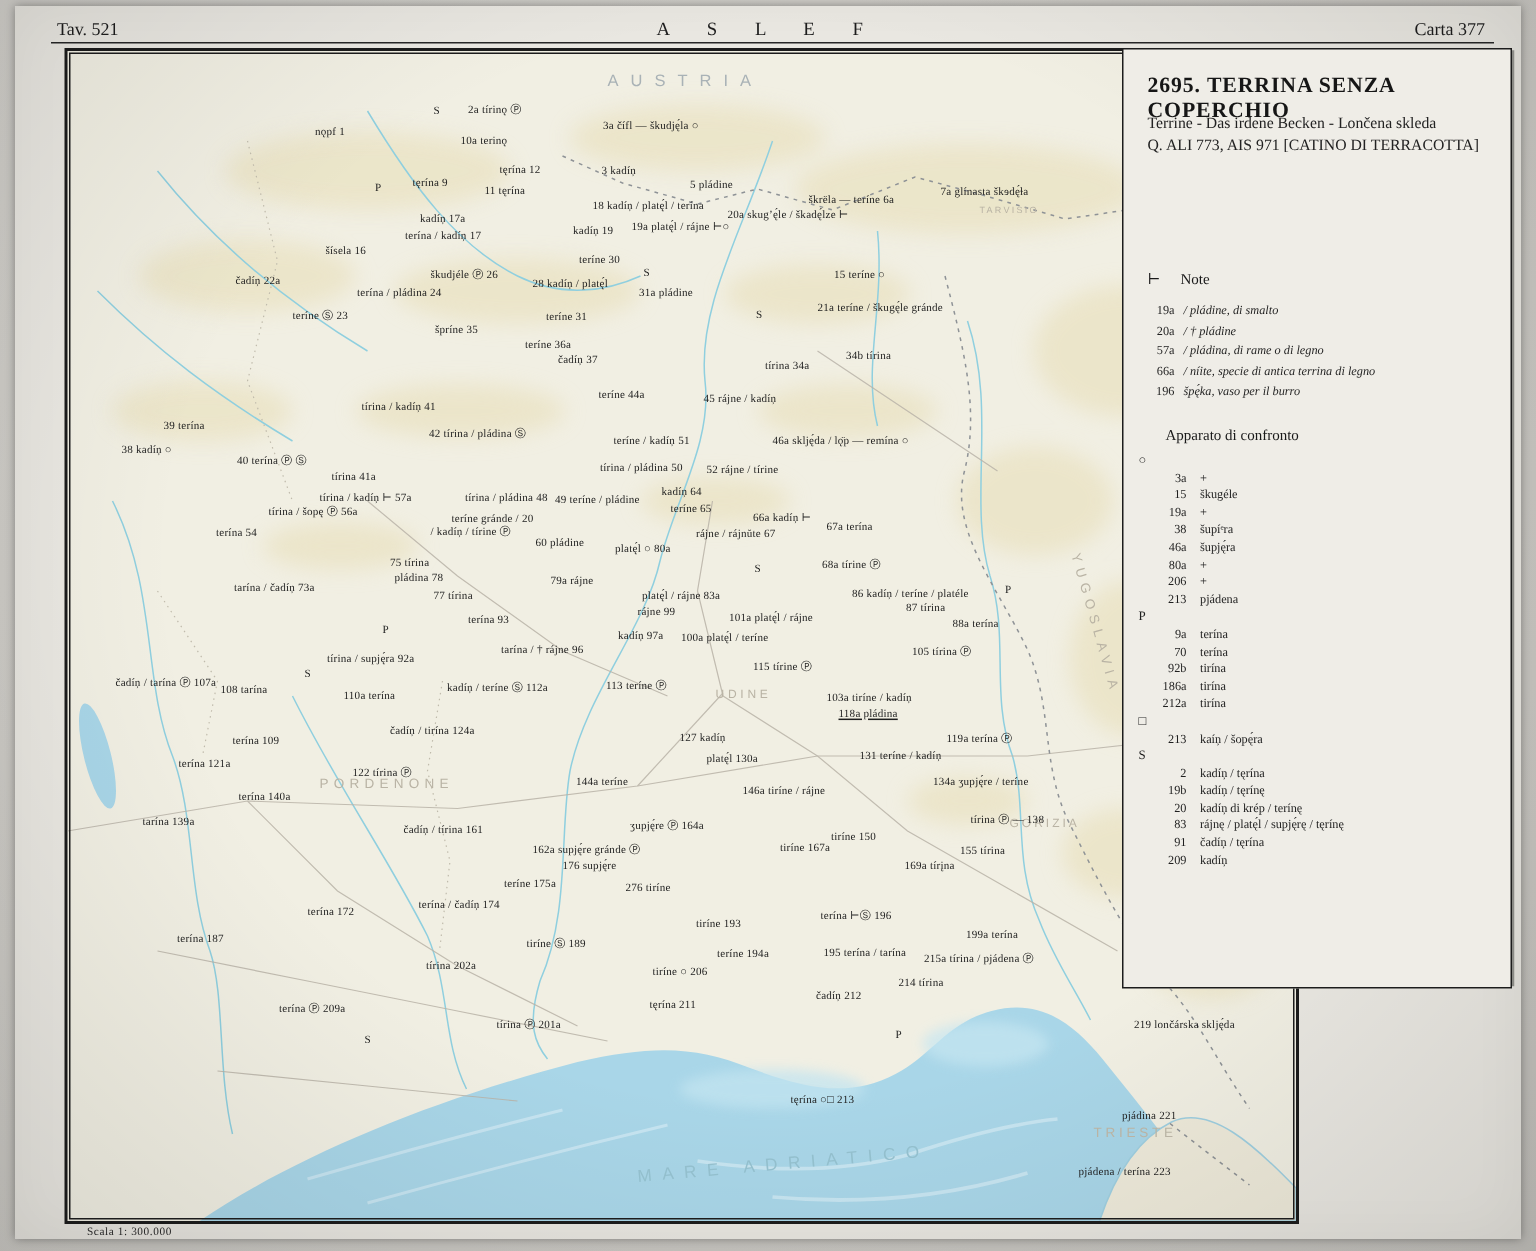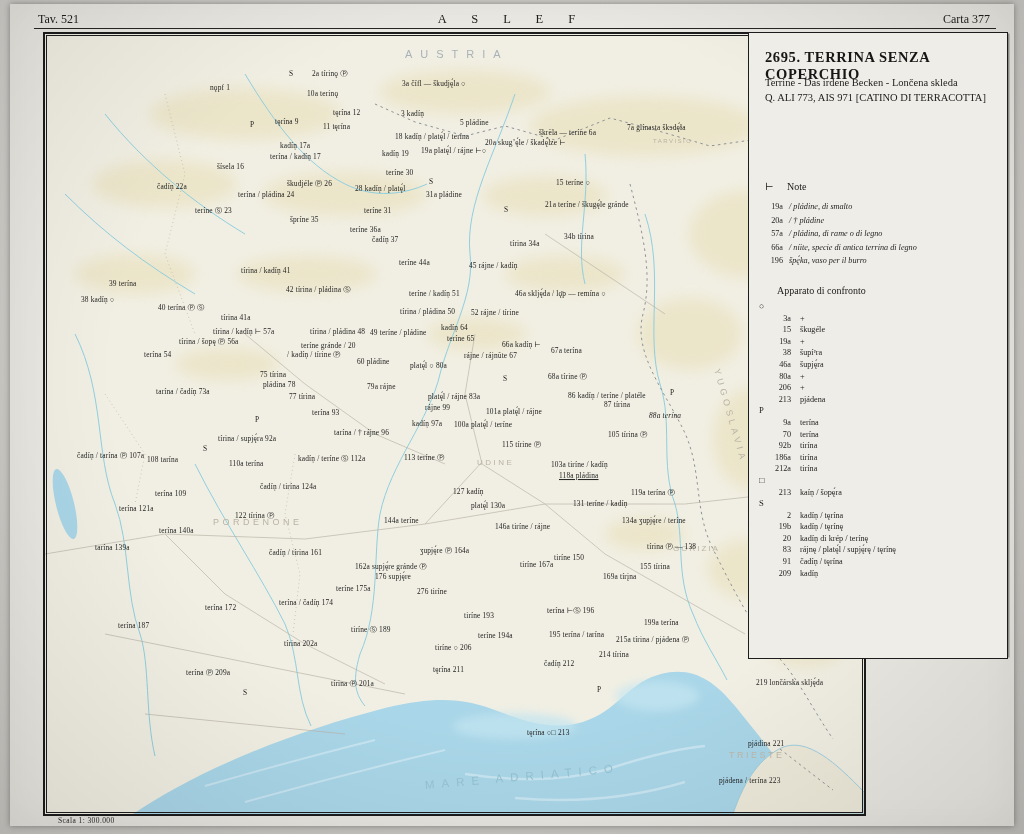--- a/index.html
+++ b/index.html
@@ -206,21 +206,21 @@
             <div class="ml" style="left: 244px; top: 363px;">77   tírina</div>
             <div class="ml" style="left: 322px; top: 353px;">79a   rájne</div>
             <div class="ml" style="left: 267px; top: 379px;">terína   93</div>
             <div class="ml" style="left: 210px; top: 386px;">P</div>
             <div class="ml" style="left: 289px; top: 399px;">tarína / † rájne   96</div>
             <div class="ml" style="left: 173px; top: 405px;">tírina / supję́ra   92a</div>
             <div class="ml" style="left: 158px; top: 415px;">S</div>
             <div class="ml" style="left: 523px; top: 362px;">86   kadíņ / teríne / platéle</div>
             <div class="ml" style="left: 625px; top: 359px;">P</div>
             <div class="ml" style="left: 559px; top: 371px;">87   tírina</div>
-            <div class="ml" style="left: 604px; top: 382px; font-style: italic;">88a   terína</div>
+            <div class="ml" style="left: 590px; top: 382px;">88a   terína</div>
             <div class="ml" style="left: 563px; top: 401px;">105   tírina Ⓟ</div>
             <div class="ml" style="left: 457px; top: 411px;">115   tírine Ⓟ</div>
             <div class="ml" style="left: 383px; top: 363px;">platę́l / rájne   83a</div>
             <div class="ml" style="left: 380px; top: 374px;">rájne   99</div>
             <div class="ml" style="left: 441px; top: 378px;">101a   platę́l / rájne</div>
             <div class="ml" style="left: 367px; top: 390px;">kadíņ   97a</div>
             <div class="ml" style="left: 409px; top: 391px;">100a   platę́l / teríne</div>
             <div class="ml" style="left: 359px; top: 424px;">113   teríne Ⓟ</div>
             <div class="ml" style="left: 506px; top: 431px;">103a   tiríne / kadíņ</div>
             <div class="ml" style="left: 514px; top: 442px; text-decoration: underline;">118a   pládina</div>

